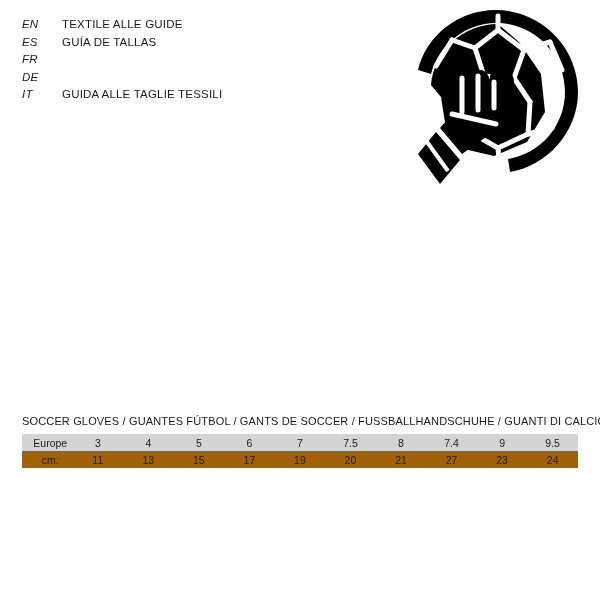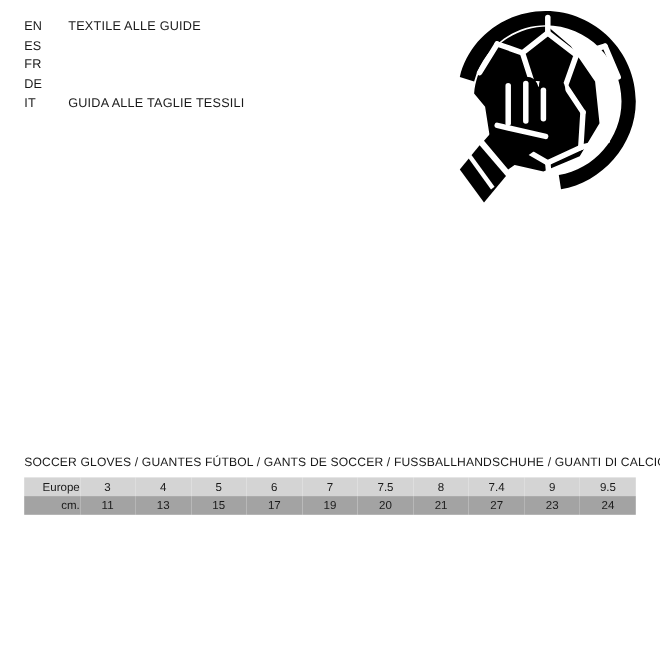--- a/index.html
+++ b/index.html
@@ -26,20 +26,21 @@
     letter-spacing: 0.2px;
   }
   .lang-row {
     display: flex;
     white-space: nowrap;
   }
   .lang-code {
     width: 40px;
     flex: 0 0 40px;
     color: #1a1a1a;
+    font-style: italic;
   }
   .lang-text {
     color: #1a1a1a;
   }
 
   
   .illustration {
     position: absolute;
     left: 400px;
     top: 8px;
@@ -68,40 +69,41 @@
   }
   table.size-table td {
     font-size: 10.5px;
     color: #1a1a1a;
     height: 17px;
     padding: 0;
     text-align: center;
     vertical-align: middle;
   }
   table.size-table td.label {
-    text-align: right;
+    text-align: center;
     padding-left: 6px;
   }
   tr.row-shaded td {
     background: #d4d4d4;
   }
   tr.row-plain td {
-    background: #a3a3a3;
+    background: #a16207;
   }
 </style>
 </head>
 <body>
 
 <div class="lang-block">
   <div class="lang-row">
     <span class="lang-code">EN</span>
     <span class="lang-text">TEXTILE ALLE GUIDE</span>
   </div>
   <div class="lang-row">
     <span class="lang-code">ES</span>
+    <span class="lang-text">GUÍA DE TALLAS</span>
   </div>
   <div class="lang-row">
     <span class="lang-code">FR</span>
   </div>
   <div class="lang-row">
     <span class="lang-code">DE</span>
   </div>
   <div class="lang-row">
     <span class="lang-code">IT</span>
     <span class="lang-text">GUIDA ALLE TAGLIE TESSILI</span>

